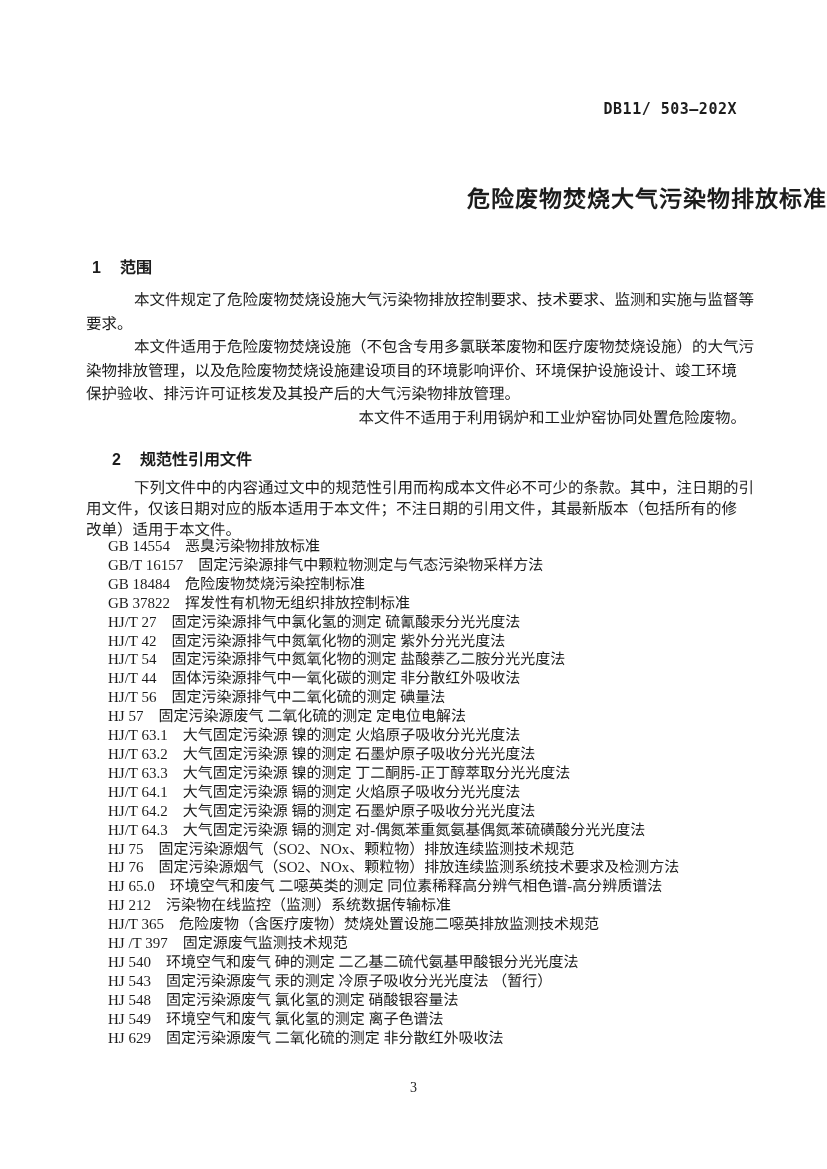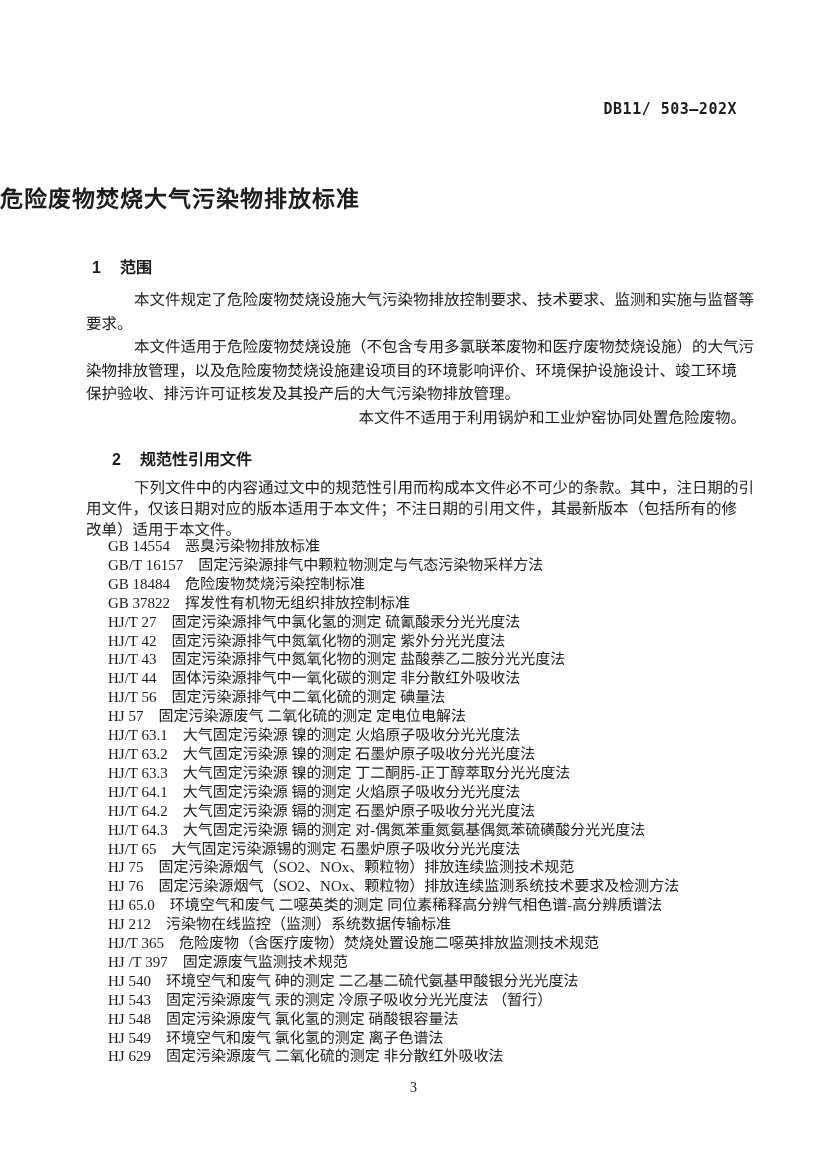--- a/index.html
+++ b/index.html
@@ -19,21 +19,21 @@
     font-weight:bold;
     font-size:15px;
     letter-spacing:0.5px;
     white-space:nowrap;
     margin-left:8px;
   }
   .doc-title{
     position:absolute;
     top:180px;left:0;width:100%;
     margin:0;
-    text-align:left;
+    text-align:right;
     font-family:"Liberation Sans","DejaVu Sans",sans-serif;
     font-weight:bold;
     font-size:23px;
     letter-spacing:1px;
   }
   .section-heading{
     position:absolute;
     left:92px;
     font-family:"Liberation Sans","DejaVu Sans",sans-serif;
     font-weight:bold;
@@ -104,31 +104,30 @@
       <div class="line">改单）适用于本文件。</div>
     </div>
 
   <div class="ref-list">
       <div class="ref-line">GB 14554　恶臭污染物排放标准</div>
       <div class="ref-line">GB/T 16157　固定污染源排气中颗粒物测定与气态污染物采样方法</div>
       <div class="ref-line">GB 18484　危险废物焚烧污染控制标准</div>
       <div class="ref-line">GB 37822　挥发性有机物无组织排放控制标准</div>
       <div class="ref-line">HJ/T 27　固定污染源排气中氯化氢的测定 硫氰酸汞分光光度法</div>
       <div class="ref-line">HJ/T 42　固定污染源排气中氮氧化物的测定 紫外分光光度法</div>
-      <div class="ref-line">HJ/T 43　固定污染源排气中氮氧化物的测定 盐酸萘乙二胺分光光度法</div>
+      <div class="ref-line">HJ/T 54　固定污染源排气中氮氧化物的测定 盐酸萘乙二胺分光光度法</div>
       <div class="ref-line">HJ/T 44　固体污染源排气中一氧化碳的测定 非分散红外吸收法</div>
       <div class="ref-line">HJ/T 56　固定污染源排气中二氧化硫的测定 碘量法</div>
       <div class="ref-line">HJ 57　固定污染源废气 二氧化硫的测定 定电位电解法</div>
       <div class="ref-line">HJ/T 63.1　大气固定污染源 镍的测定 火焰原子吸收分光光度法</div>
       <div class="ref-line">HJ/T 63.2　大气固定污染源 镍的测定 石墨炉原子吸收分光光度法</div>
       <div class="ref-line">HJ/T 63.3　大气固定污染源 镍的测定 丁二酮肟-正丁醇萃取分光光度法</div>
       <div class="ref-line">HJ/T 64.1　大气固定污染源 镉的测定 火焰原子吸收分光光度法</div>
       <div class="ref-line">HJ/T 64.2　大气固定污染源 镉的测定 石墨炉原子吸收分光光度法</div>
       <div class="ref-line">HJ/T 64.3　大气固定污染源 镉的测定 对-偶氮苯重氮氨基偶氮苯硫磺酸分光光度法</div>
-      <div class="ref-line">HJ/T 65　大气固定污染源锡的测定 石墨炉原子吸收分光光度法</div>
       <div class="ref-line">HJ 75　固定污染源烟气（SO2、NOx、颗粒物）排放连续监测技术规范</div>
       <div class="ref-line">HJ 76　固定污染源烟气（SO2、NOx、颗粒物）排放连续监测系统技术要求及检测方法</div>
       <div class="ref-line">HJ 65.0　环境空气和废气 二噁英类的测定 同位素稀释高分辨气相色谱-高分辨质谱法</div>
       <div class="ref-line">HJ 212　污染物在线监控（监测）系统数据传输标准</div>
       <div class="ref-line">HJ/T 365　危险废物（含医疗废物）焚烧处置设施二噁英排放监测技术规范</div>
       <div class="ref-line">HJ /T 397　固定源废气监测技术规范</div>
       <div class="ref-line">HJ 540　环境空气和废气 砷的测定 二乙基二硫代氨基甲酸银分光光度法</div>
       <div class="ref-line">HJ 543　固定污染源废气 汞的测定 冷原子吸收分光光度法 （暂行）</div>
       <div class="ref-line">HJ 548　固定污染源废气 氯化氢的测定 硝酸银容量法</div>
       <div class="ref-line">HJ 549　环境空气和废气 氯化氢的测定 离子色谱法</div>

